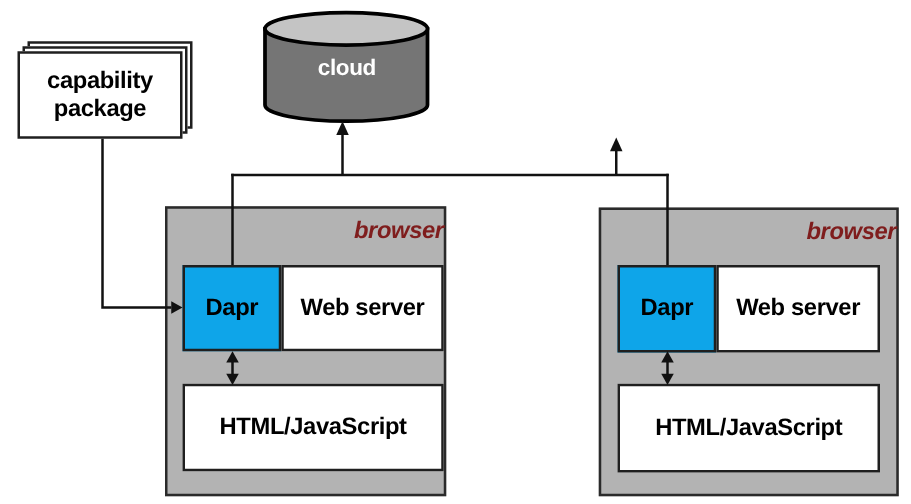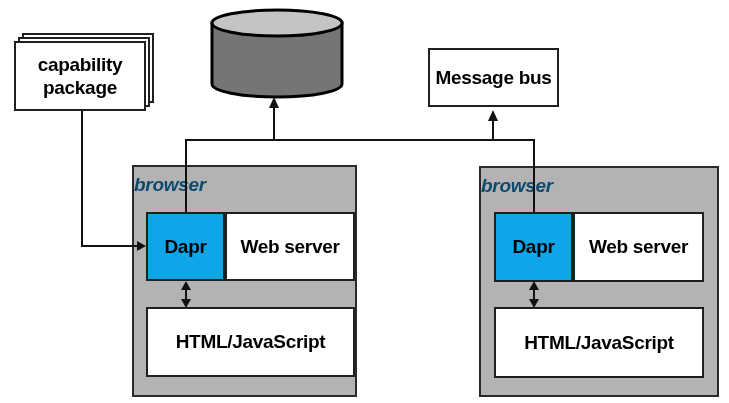--- a/index.html
+++ b/index.html
@@ -30,22 +30,22 @@
 
   .pkg-main { line-height:23px; flex-direction:column; }
 
   
   .browser {
     position:absolute; box-sizing:border-box;
     background:#b3b3b3; border:2px solid #2a2a2a;
   }
   .browser-title {
     position:absolute; top:7px; left:0; width:100%;
-    text-align:left; font-weight:bold; font-style:italic;
-    font-size:19px; color:#0c4a6e; letter-spacing:-0.3px;
+    text-align:right; font-weight:bold; font-style:italic;
+    font-size:19px; color:#7f1d1d; letter-spacing:-0.3px;
   }
   .dapr { background:#0ea5e9; }
 
   
   .cyl-text {
     position:absolute; left:205px; top:45px; width:145px;
     text-align:center; color:#ffffff; font-weight:bold;
     font-size:18px; line-height:19px; letter-spacing:-0.3px;
   }
 
@@ -63,25 +63,23 @@
   <div class="node pkg-main" style="left:14px; top:41px; width:132px; height:70px;">
     <span>capability</span>
     <span>package</span>
   </div>
 
   <svg class="abs" style="left:205px; top:5px;" width="145" height="100" viewBox="0 0 145 100">
     <path d="M7,18 L7,79 A65,13 0 0 0 137,79 L137,18 Z" fill="#757575" stroke="#000000" stroke-width="3"></path>
     <ellipse cx="72" cy="18" rx="65" ry="13" fill="#c4c4c4" stroke="#000000" stroke-width="3"></ellipse>
   </svg>
   <div class="cyl-text">
+    <div>cloud</div>
   </div>
 
-  <div class="node" style="left:428px; top:48px; width:131px; height:59px;">
-    <span>Message bus</span>
-  </div>
 
   <div class="browser" style="left:132px; top:165px; width:225px; height:232px;">
     <div class="browser-title">browser</div>
     <div class="node dapr" style="left:12px; top:45px; width:79px; height:69px;">
       <span>Dapr</span>
     </div>
     <div class="node" style="left:91px; top:45px; width:130px; height:69px;">
       <span>Web server</span>
     </div>
     <div class="node" style="left:12px; top:140px; width:209px; height:70px;">

